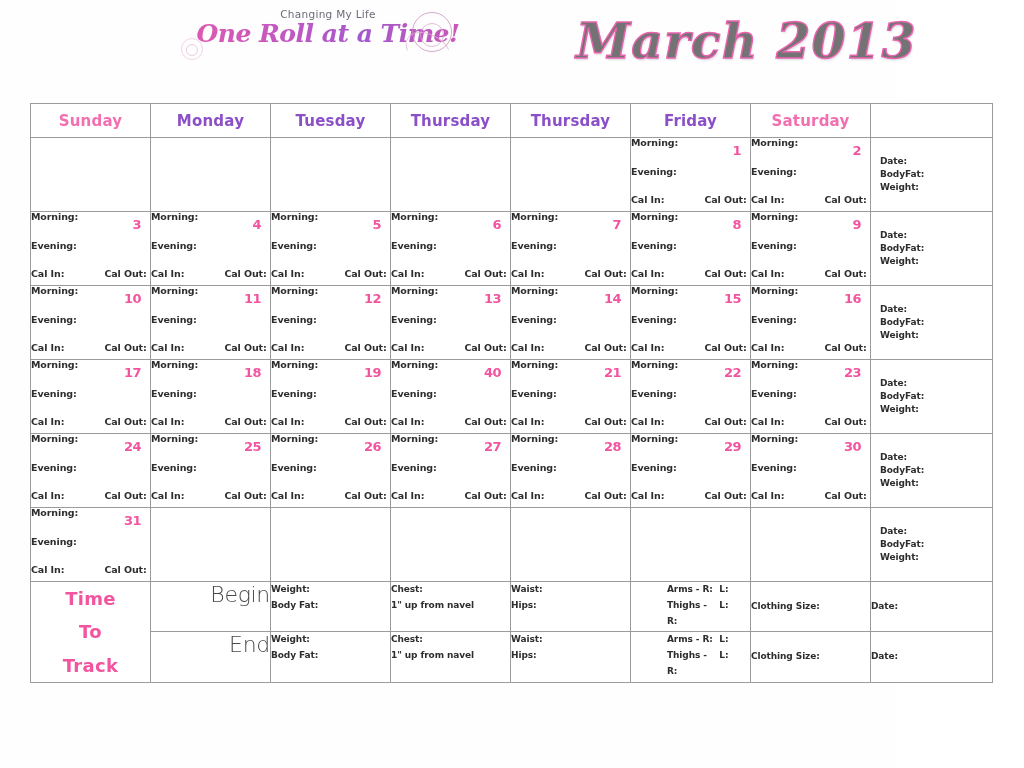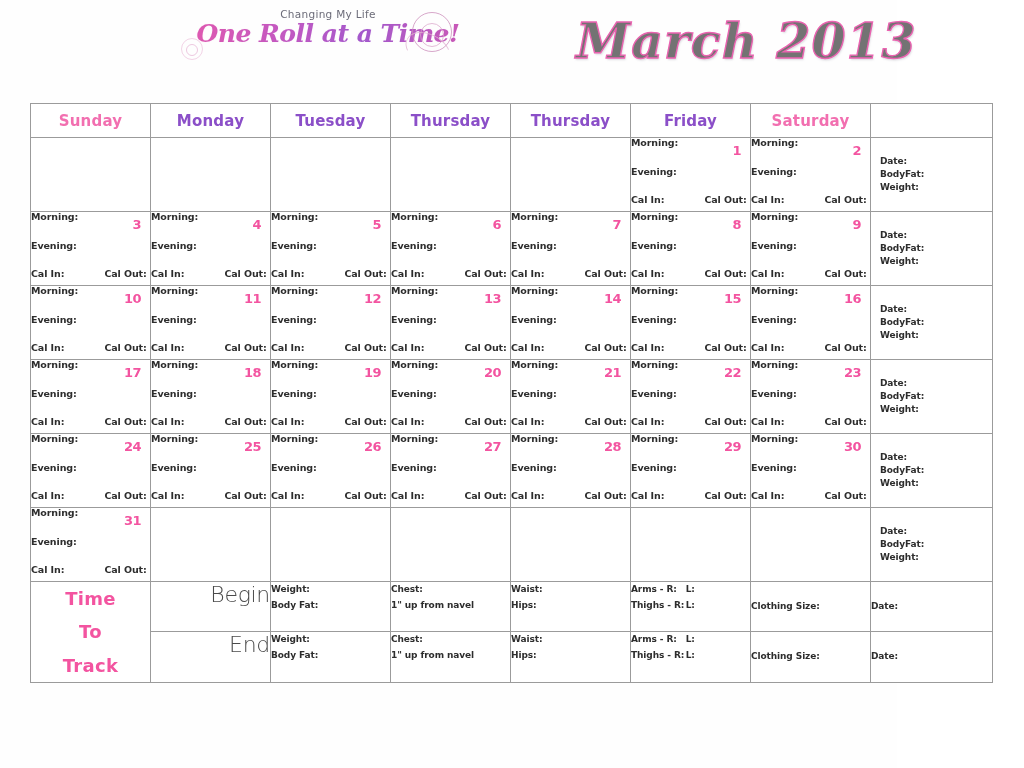--- a/index.html
+++ b/index.html
@@ -234,21 +234,21 @@
     padding-top: 0;
     vertical-align: middle;
   }
   .trackcell.vmid .vmid-inner {
     display: block;
   }
 
   .rl {
     display: flex;
   }
-  .rl .seg1 { width: 46%; }
+  .rl .seg1 { width: 46%; margin-left: 36px; }
   .rl .seg2 { width: 27%; }
 
   
   .footer-link {
     position: absolute;
     right: 28px;
     top: 744px;
     font-family: "DejaVu Serif", serif;
     font-style: italic;
     font-size: 12px;
@@ -500,21 +500,21 @@
           <td class="daycell">
             <div class="daynum">19</div>
             <div class="fieldline">Morning:</div>
             <div class="fieldline">Evening:</div>
             <div class="fieldline last calrow">
               <span class="ci">Cal In:</span>
               <span class="co">Cal Out:</span>
             </div>
           </td>
           <td class="daycell">
-            <div class="daynum">20</div>
+            <div class="daynum">40</div>
             <div class="fieldline">Morning:</div>
             <div class="fieldline">Evening:</div>
             <div class="fieldline last calrow">
               <span class="ci">Cal In:</span>
               <span class="co">Cal Out:</span>
             </div>
           </td>
           <td class="daycell">
             <div class="daynum">21</div>
             <div class="fieldline">Morning:</div>

